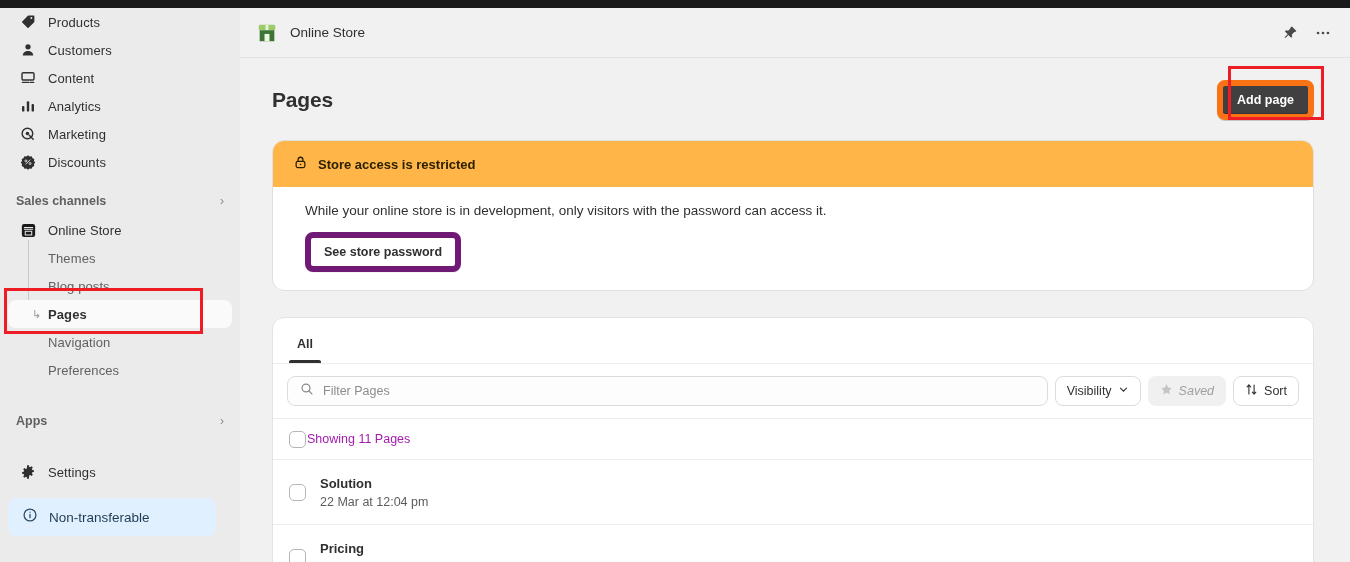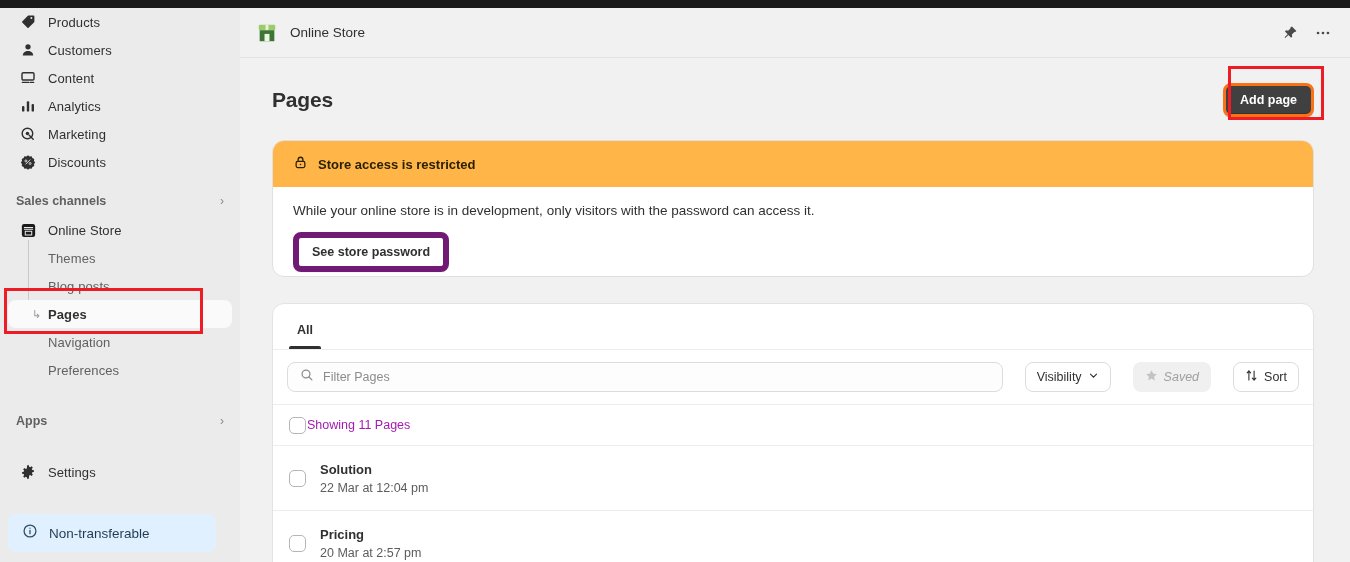--- a/index.html
+++ b/index.html
@@ -60,21 +60,21 @@
     width: 1px; height: 72px; background: #c9c9c9;
   }
   .tree-arrow {
     position: absolute; left: 24px; top: 50%;
     transform: translateY(-50%); color: #9a9a9a; font-size: 11px;
   }
 
   .settings-row { margin-top: 26px; }
 
   .nontransfer {
-    position: absolute; left: 8px; bottom: 10px;
+    position: absolute; left: 8px; bottom: 26px;
     width: 208px; height: 38px;
     background: #e0f0ff; border-radius: 8px;
     display: flex; align-items: center; padding-left: 14px;
   }
   .nontransfer .lbl { font-size: 13.5px; color: #1f3b52; margin-left: 11px; }
 
   
   .main { flex: 1; height: 562px; position: relative; background: #f1f1f1; }
 
   .app-header {
@@ -94,38 +94,38 @@
 
   .content { padding: 22px 36px 0 32px; height: 504px; overflow: hidden; }
 
   .page-head {
     display: flex; align-items: center; justify-content: space-between;
     margin-bottom: 20px; height: 40px;
   }
   .page-title { font-size: 21px; font-weight: 700; color: #303030; letter-spacing: -0.2px; }
   .btn-primary {
     background: #404040; color: #ffffff;
-    border: 3px solid #f97316; border-radius: 8px;
+    border: 6px solid #f97316; border-radius: 8px;
     font-size: 12.5px; font-weight: 600;
     padding: 7px 14px; cursor: pointer;
     box-shadow: 0 1px 0 rgba(0,0,0,.18), inset 0 -1px 0 rgba(0,0,0,.2);
     font-family: "Liberation Sans", sans-serif;
   }
 
   
   .banner {
     background: #ffffff; border: 1px solid #e0e0e0;
     border-radius: 12px; overflow: hidden; margin-bottom: 26px;
   }
   .banner-top {
     background: #ffb547; height: 46px;
     display: flex; align-items: center; padding: 0 20px;
   }
   .banner-top .lbl { font-size: 13px; font-weight: 700; color: #2b2000; margin-left: 10px; }
-  .banner-body { padding: 16px 20px 4px 20px; }
+  .banner-body { padding: 16px 20px 18px 20px; margin-left: 12px; }
   .banner-text { font-size: 13.5px; color: #303030; margin-bottom: 14px; }
   .btn-secondary {
     background: #ffffff; color: #303030;
     border: 6px solid #701a75; border-radius: 8px;
     font-size: 12.5px; font-weight: 600;
     padding: 7px 13px; cursor: pointer;
     box-shadow: 0 1px 0 rgba(0,0,0,.04);
     font-family: "Liberation Sans", sans-serif;
   }
 
@@ -139,21 +139,21 @@
     font-size: 12.5px; font-weight: 600; color: #303030;
     padding: 6px 10px 12px 10px; cursor: pointer;
     position: relative;
   }
   .tab.active::after {
     content: ''; position: absolute; left: 2px; right: 2px; bottom: 0;
     height: 3px; background: #303030; border-radius: 2px 2px 0 0;
   }
 
   .filter-row {
-    display: flex; gap: 22px;
+    display: flex; gap: 7px;
     padding: 12px 14px 12px 14px;
   }
   .search-box {
     flex: 1; height: 30px; border: 1px solid #dcdcdc;
     border-radius: 8px; background: #fdfdfd;
     display: flex; align-items: center; padding: 0 12px;
   }
   .search-box input {
     border: none; outline: none; background: transparent;
     font-size: 12.5px; color: #616161; margin-left: 9px;

